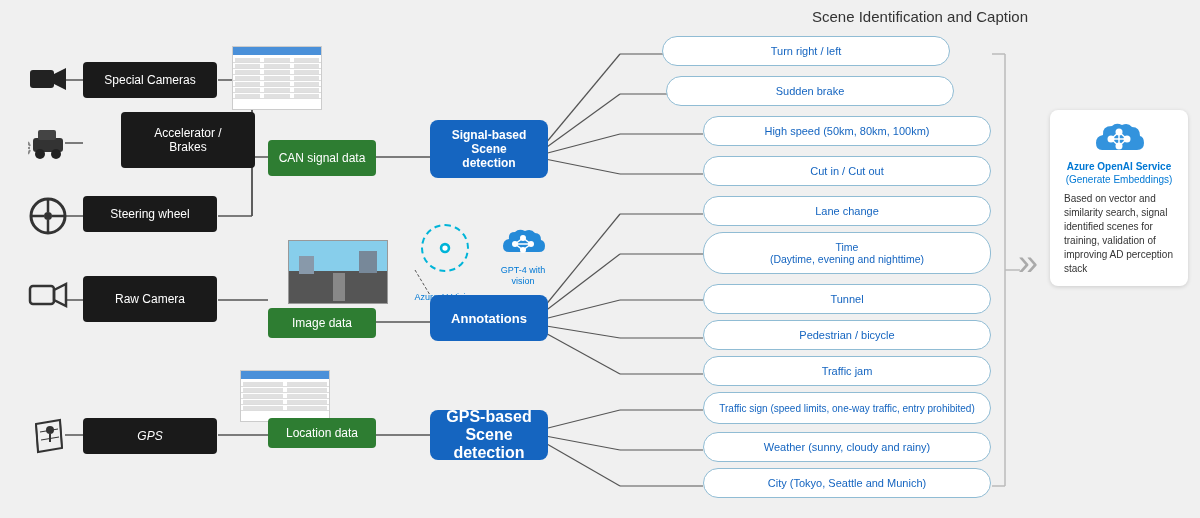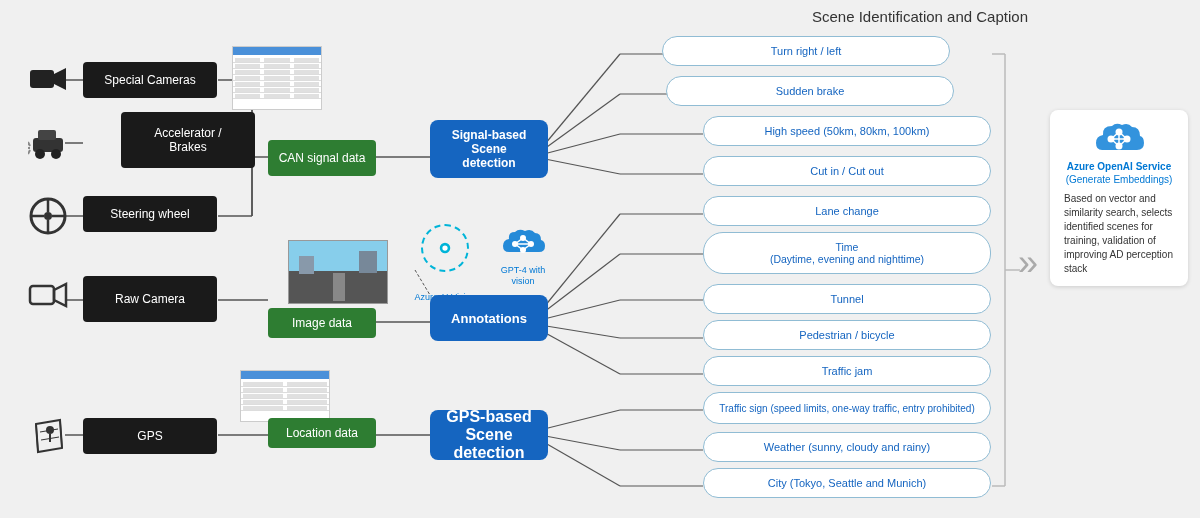--- a/index.html
+++ b/index.html
@@ -314,21 +314,21 @@
   </div>
 
   <div class="sensor-box" style="top:196px; left:83px; width:134px; height:36px;">
     <span>Steering wheel</span>
   </div>
 
   <div class="sensor-box" style="top:276px; left:83px; width:134px; height:46px;">
     <span>Raw Camera</span>
   </div>
 
-  <div class="sensor-box" style="top:418px; left:83px; width:134px; height:36px;">
+  <div class="sensor-box" style="top:418px; left:83px; width:134px; height:36px;font-style:italic;">
     <span>GPS</span>
   </div>
 
   <div class="data-table-img" style="top:46px; left:232px; width:90px; height:64px;">
     <div class="header"></div>
     <div class="row-line">
         <span></span>
         <span></span>
         <span></span>
       </div>
@@ -519,16 +519,16 @@
         <circle cx="25" cy="26" r="3.5" fill="white"></circle>
         <line x1="17" y1="19" x2="25" y2="12" stroke="white" stroke-width="1.5"></line>
         <line x1="25" y1="12" x2="33" y2="19" stroke="white" stroke-width="1.5"></line>
         <line x1="33" y1="19" x2="25" y2="26" stroke="white" stroke-width="1.5"></line>
         <line x1="25" y1="26" x2="17" y2="19" stroke="white" stroke-width="1.5"></line>
         <line x1="17" y1="19" x2="33" y2="19" stroke="white" stroke-width="1.5"></line>
         <line x1="25" y1="12" x2="25" y2="26" stroke="white" stroke-width="1.5"></line>
       </svg>
       <div style="font-size:10px; color:#0078d4; text-align:center; line-height:1.3; font-weight:600;">Azure OpenAI Service<br><span style="font-weight:400;">(Generate Embeddings)</span></div>
     </div>
-    <div style="font-size:10px; color:#333; line-height:1.4;">Based on vector and similarity search, selects identified scenes for training, validation of improving AD perception stack</div>
+    <div style="font-size:10px; color:#333; line-height:1.4;">Based on vector and similarity search, signal identified scenes for training, validation of improving AD perception stack</div>
   </div>
 
 </div>
 
 </body></html>

